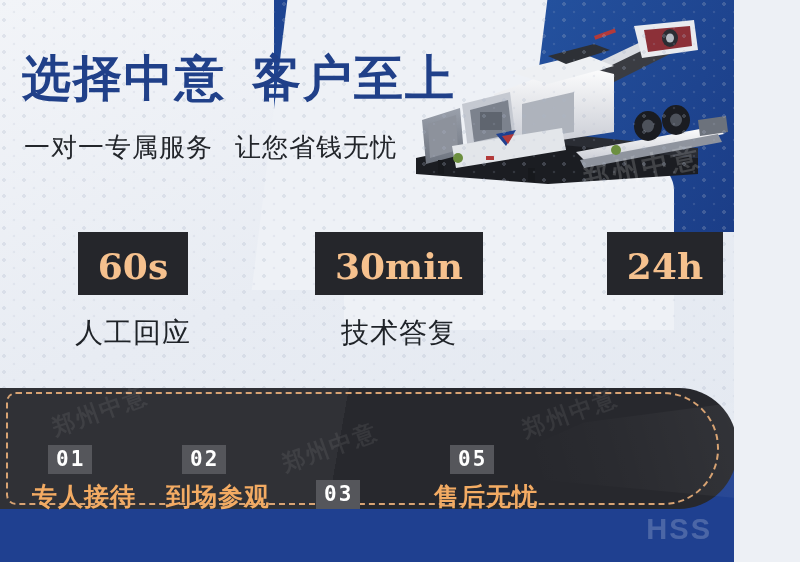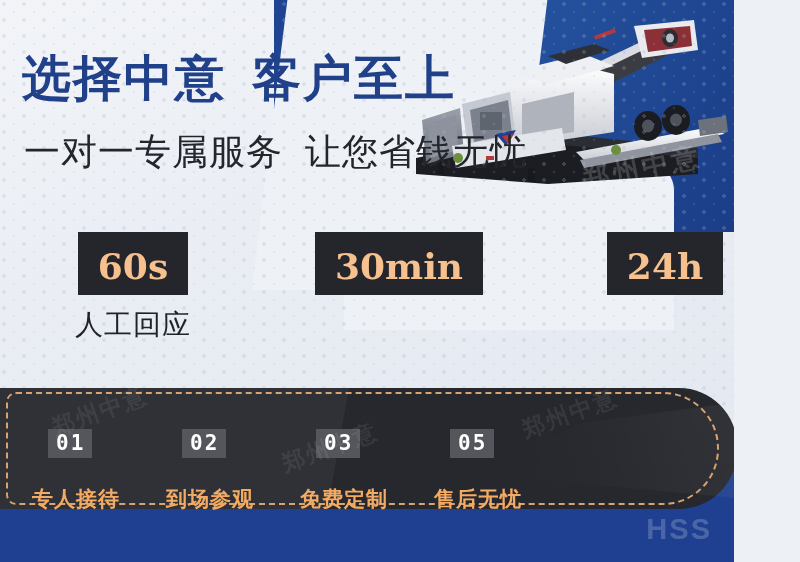--- a/index.html
+++ b/index.html
@@ -79,21 +79,21 @@
     font-weight:700;
     font-size:49px;
     line-height:1;
     color:#204089;
     letter-spacing:2px;
     white-space:nowrap;
   }
   .headline .gap { display:inline-block; width:26px; }
   .subhead {
     position:absolute; left:24px; top:134px; z-index:6;
-    font-size:36px; line-height:1;
+    font-size:26px; line-height:1;
     color:#23262b; font-weight:500;
     letter-spacing:1px; white-space:nowrap;
   }
   .subhead .gap { display:inline-block; width:22px; }
 
   
   .promises {
     position:absolute; left:0; top:232px; width:800px; height:146px;
     z-index:6; display:flex;
   }
@@ -102,21 +102,21 @@
     background:#25262b;
     color:#f6c18e;
     font-family:"DejaVu Serif","Liberation Serif",serif;
     font-weight:700;
     font-size:36px; line-height:1;
     padding:16px 20px 11px;
     letter-spacing:0px;
     white-space:nowrap;
   }
   .promise .plabel {
-    margin-top:16px;
+    margin-top:24px;
     font-size:28px; line-height:1;
     color:#1f2328; font-weight:500; letter-spacing:1px;
     white-space:nowrap;
   }
 
   
   .steps-wrap { position:absolute; left:0; top:388px; width:800px; height:122px; z-index:6; }
   .steps-dark {
     position:absolute; left:0; top:0;
     width:737px; height:121px;
@@ -146,23 +146,23 @@
   }
   .step { width:134px; display:flex; flex-direction:column; align-items:flex-start; }
   .step .num {
     background:#55565b; color:#ffffff;
     font-family:"DejaVu Sans Mono","Liberation Mono",monospace;
     font-weight:700; font-size:21px; line-height:1;
     padding:4px 7px 4px 8px; letter-spacing:2px;
     margin-left:16px;
   }
   .step .slabel {
-    margin-top:30px;
+    margin-top:10px;
     color:#f3ab63;
-    font-size:21px; line-height:1; font-weight:700;
+    font-size:25px; line-height:1; font-weight:700;
     letter-spacing:1px; white-space:nowrap;
   }
   .wmk-steps {
     position:absolute; z-index:7; pointer-events:none;
     color:rgba(255,255,255,.075);
     font-weight:700; letter-spacing:2px; white-space:nowrap;
     font-family:"DejaVu Sans",sans-serif;
   }
   .wmk-s1 { left:50px; top:8px; font-size:23px; transform:rotate(-20deg); }
   .wmk-s2 { left:280px; top:44px; font-size:23px; transform:rotate(-20deg); }
@@ -265,20 +265,21 @@
     <span>一对一专属服务</span><span class="gap"></span><span>让您省钱无忧</span>
   </div>
 
   <div class="promises">
     <div class="promise">
       <div class="badge">60s</div>
       <div class="plabel">人工回应</div>
     </div>
     <div class="promise">
       <div class="badge">30min</div>
+      <div class="plabel">技术答复</div>
     </div>
     <div class="promise">
       <div class="badge">24h</div>
     </div>
   </div>
 
   <div class="footer-blue"></div>
   <div class="footer-mask"></div>
 
   <div class="steps-wrap">
@@ -292,21 +293,20 @@
       <div class="step">
         <div class="num">01</div>
         <div class="slabel">专人接待</div>
       </div>
       <div class="step">
         <div class="num">02</div>
         <div class="slabel">到场参观</div>
       </div>
       <div class="step">
         <div class="num">03</div>
-        <div class="slabel">免费定制</div>
       </div>
       <div class="step">
         <div class="num">05</div>
         <div class="slabel">售后无忧</div>
       </div>
     </div>
   </div>
 
   <div class="hss">HSS</div>
 

